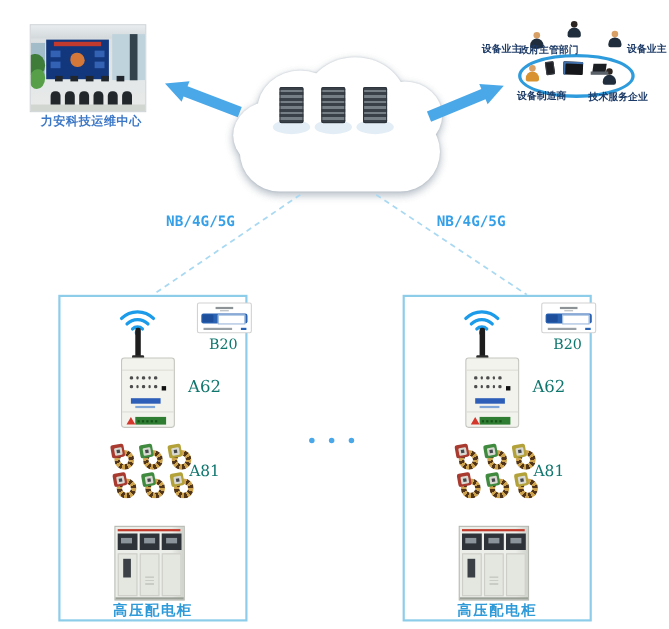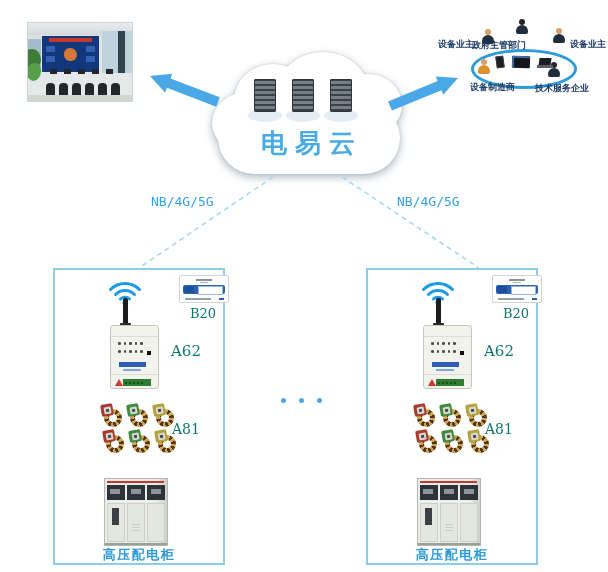--- a/index.html
+++ b/index.html
@@ -45,21 +45,21 @@
   .person .torso{position:absolute;left:0;top:6px;width:12px;height:9px;border-radius:6px 6px 2px 2px;background:#1f2d3d;}
   .person.skin .head{background:#d9a066;}
   .person.orange .torso{background:#d8922f;}
   .dev-phone{position:absolute;width:8px;height:12px;background:#1d1f24;border-radius:1px;transform:rotate(-8deg);box-shadow:inset 0 0 0 1px #3a3f46;}
   .dev-tablet{position:absolute;width:18px;height:12px;background:#14161a;border-radius:1px;box-shadow:inset 2px 2px 0 0 #3f6ea8;transform:rotate(2deg);}
   .dev-laptop{position:absolute;width:16px;height:10px;}
   .dev-laptop .scr{position:absolute;left:2px;top:0;width:12px;height:8px;background:#1b1e23;transform:skewX(-8deg);}
   .dev-laptop .kb{position:absolute;left:0;bottom:0;width:16px;height:3px;background:#5a6168;}
 
   
-  .nb-label{color:#35a0e8;font-family:"DejaVu Sans Mono",monospace;font-size:13px;font-weight:normal;}
+  .nb-label{color:#35a0e8;font-family:"DejaVu Sans Mono",monospace;font-size:13px;font-weight:bold;}
 
   
   .panel{width:172px;height:297px;background:#fff;border:2px solid #8ecdea;box-sizing:border-box;}
   .panel-l{left:53px;top:268px;}
   .panel-r{left:366px;top:268px;}
   .tag{position:absolute;color:#0f766e;font-family:"DejaVu Serif",serif;}
 
   .wifi{position:absolute;left:52px;top:7px;width:36px;height:28px;}
 
   .b20{position:absolute;left:124px;top:5px;width:48px;height:26px;background:#fff;border:1px solid #d2d2d2;border-radius:2px;}
@@ -138,35 +138,35 @@
     <div class="ph-chair" style="left:18px;"></div>
     <div class="ph-chair" style="left:31px;"></div>
     <div class="ph-chair" style="left:44px;"></div>
     <div class="ph-chair" style="left:57px;"></div>
     <div class="ph-chair" style="left:70px;"></div>
     <div class="ph-chair" style="left:83px;"></div>
     <div class="ph-plant1"></div>
     <div class="ph-plant2"></div>
     <div class="ph-floor"></div>
   </div>
+  <div class="abs ops-label">力安科技运维中心</div>
 
   <div class="abs cloud">
     <div class="puffA"></div>
     <div class="puffB"></div>
     <div class="puffC"></div>
     <div class="puffD"></div>
     <div class="base"></div>
     <div class="puffS" style="left:36px;top:59px;"></div>
     <div class="puffS" style="left:74px;top:59px;"></div>
     <div class="puffS" style="left:112px;top:59px;"></div>
     <div class="server" style="left:42px;top:29px;"></div>
     <div class="server" style="left:80px;top:29px;"></div>
     <div class="server" style="left:118px;top:29px;"></div>
   </div>
-  <div class="abs cloud-title">电易云</div>
 
   <svg class="overlay" width="608" height="572">
     <line x1="273" y1="177" x2="139" y2="268" stroke="#a9d9f2" stroke-width="1.6" stroke-dasharray="5 4"></line>
     <line x1="342" y1="177" x2="479" y2="268" stroke="#a9d9f2" stroke-width="1.6" stroke-dasharray="5 4"></line>
     <polygon points="219.8,97.3 170.5,78.4 172.3,73.8 150,76 165.1,92.4 166.9,87.8 216.2,106.7" fill="#4aa8e8"></polygon>
     <polygon points="388.1,101.4 437.6,81.0 435.7,76.4 458,78 443.3,94.8 441.4,90.2 391.9,110.6" fill="#4aa8e8"></polygon>
   </svg>
 
   <div class="abs ellipse"></div>
   <div class="person skin" style="left:482px;top:29px;">

